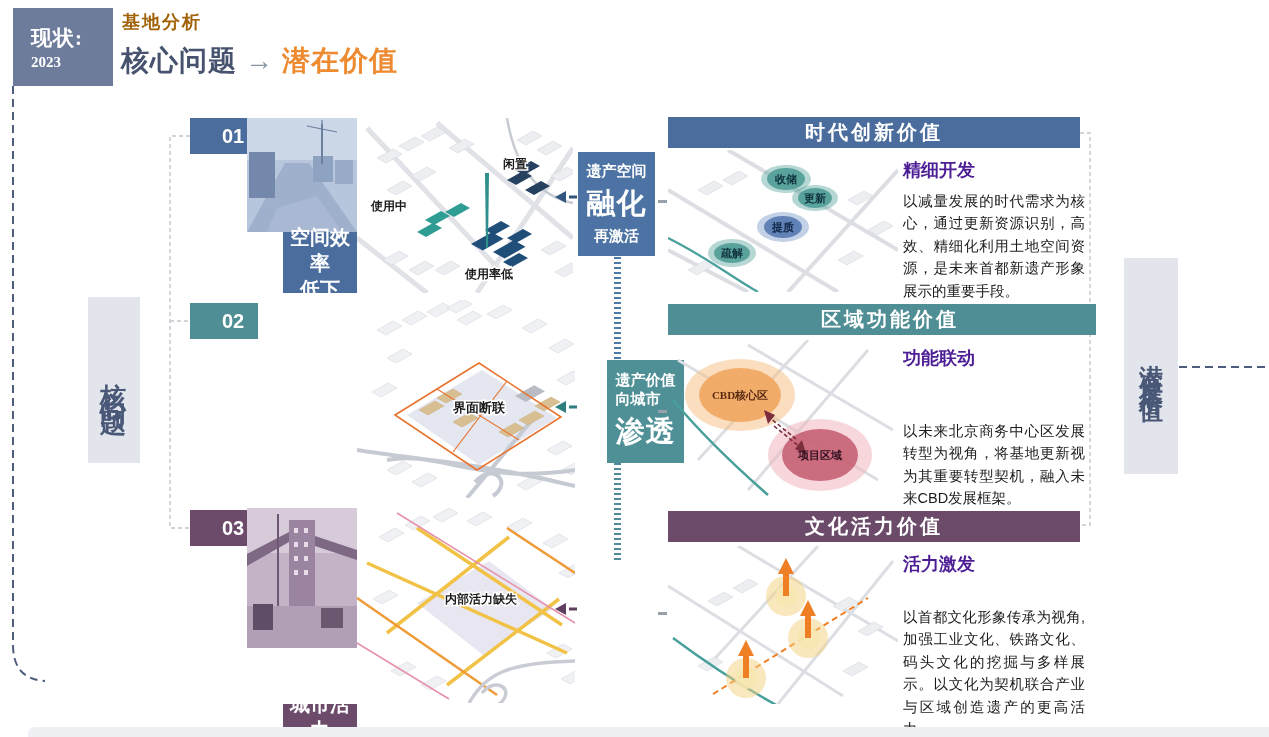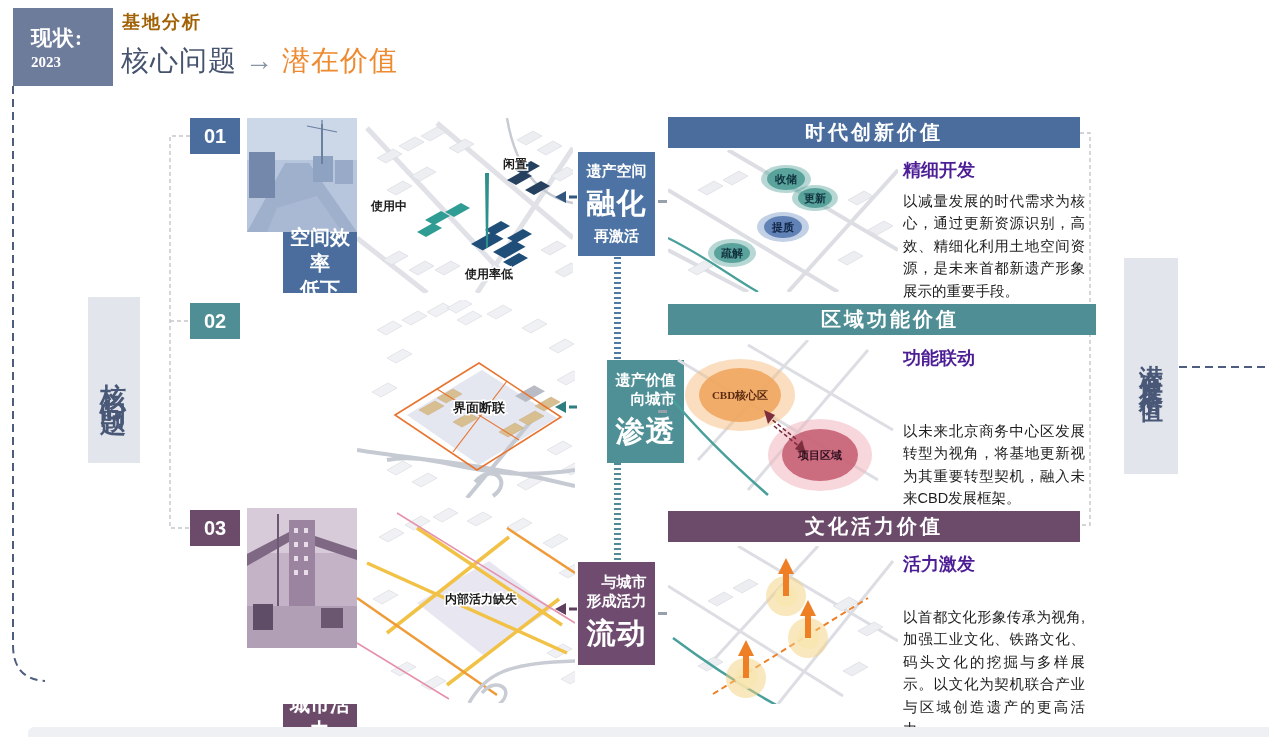--- a/index.html
+++ b/index.html
@@ -6,41 +6,41 @@
   .canvas{position:relative;width:1269px;height:737px;background:#fff;overflow:hidden;
           font-family:"Liberation Sans","DejaVu Sans",sans-serif;}
   .abs{position:absolute;}
   
   .tag{left:13px;top:8px;width:100px;height:78px;background:#6e7c9c;color:#fff;
        display:flex;flex-direction:column;justify-content:center;padding-left:18px;box-sizing:border-box;
        font-family:"Liberation Serif","DejaVu Serif",serif;}
   .tag .l1{font-size:21px;font-weight:bold;letter-spacing:1px;}
   .tag .l2{font-size:15px;font-weight:bold;margin-top:2px;}
   .kicker{left:122px;top:10px;font-size:18px;font-weight:bold;color:#a16207;letter-spacing:2px;}
-  .title{left:121px;top:42px;font-size:28px;font-weight:normal;letter-spacing:1px;}
+  .title{left:121px;top:42px;font-size:28px;font-weight:bold;letter-spacing:1px;}
   .title .t1{color:#47536e;}
   .title .t-arrow{color:#8a93a5;margin:0 8px;}
   .title .t2{color:#ee8a2f;}
   
   .axis-box{background:#e2e5ec;color:#4a5878;font-weight:bold;
             display:flex;align-items:center;justify-content:center;
             writing-mode:vertical-rl;text-orientation:upright;}
   .axis-left{left:88px;top:297px;width:52px;height:166px;font-size:26px;letter-spacing:9px;}
   .axis-right{left:1124px;top:258px;width:54px;height:216px;font-size:24px;letter-spacing:7px;}
   
   .numbox{width:50px;height:36px;color:#fff;font-size:20px;font-weight:bold;
-          display:flex;align-items:center;justify-content:center;left:190px;}
+          display:flex;align-items:center;justify-content:center;left:190px;padding-left:18px;}
   
   .photocard{left:247px;width:110px;}
   .plabel{position:absolute;left:0;right:0;bottom:0;color:#fff;font-size:20px;font-weight:bold;
           line-height:1.3;display:flex;align-items:center;justify-content:center;text-align:center;
           white-space:pre-line;margin-left:36px;}
   
   .midbox{left:578px;width:77px;color:#fff;display:flex;flex-direction:column;
-          align-items:center;justify-content:center;text-align:right;gap:3px;}
+          align-items:center;justify-content:center;text-align:left;gap:3px;}
   .mid-top{font-size:15px;font-weight:bold;line-height:1.25;white-space:pre-line;}
   .mid-big{font-size:29px;font-weight:bold;letter-spacing:1px;}
   .mid-bottom{font-size:15px;font-weight:bold;}
   .rail{width:7px;left:614px;}
   .rail1{background:repeating-linear-gradient(to bottom,#4c79a6 0 2px,transparent 2px 5px);}
   .rail2{background:repeating-linear-gradient(to bottom,#4f8a96 0 2px,transparent 2px 5px);}
   .rdash{width:9px;height:3px;background:#98a1ab;left:658px;}
   
   .panelbar{left:668px;width:412px;height:31px;color:#fff;font-size:20px;font-weight:bold;
             letter-spacing:3px;display:flex;align-items:center;justify-content:center;}
@@ -299,25 +299,20 @@
     <path d="M0 95 L140 192 M150 25 L218 70" stroke="#ee9b38" stroke-width="2.5" fill="none"></path>
     <path d="M40 10 L218 120 M0 140 L92 196" stroke="#e591ac" stroke-width="1.5" fill="none"></path>
     <path d="M112 200 C130 170 150 160 218 158 M125 190 c 15,-18 35,-2 16,12" stroke="#c9ccd4" stroke-width="3.5" fill="none"></path>
     <text class="axon-label" x="88" y="100">内部活力缺失</text>
   </svg>
 
   <svg class="abs" style="left:554px;top:602px;" width="24" height="14" viewBox="0 0 24 14">
     <polygon points="12,1 12,13 1,7" fill="#5e3f60"></polygon>
       <rect x="15" y="5.5" width="8" height="3" fill="#5e3f60"></rect>
   </svg>
-  <div class="abs midbox bg3m" style="top:562px;height:103px;">
-    <div class="mid-top">与城市
-形成活力</div>
-    <div class="mid-big">流动</div>
-  </div>
   <div class="abs rdash" style="top:612px;"></div>
 
   <div class="abs panelbar bg3" style="top:511px;">文化活力价值</div>
   <svg class="abs" style="left:668px;top:546px;" width="230" height="158" viewBox="0 0 230 158">
     <path d="M0 40 L175 150 M70 0 L230 95 M225 15 L110 158 M150 0 L40 120" stroke="#dcdee3" stroke-width="3" fill="none"></path>
     <g fill="#eceef1" stroke="#d4d7dd" stroke-width="0.6">
       <use href="#blk" transform="translate(40,55)"></use>
         <use href="#blk" transform="translate(65,42)"></use>
       <use href="#blk" transform="translate(165,60)"></use>
         <use href="#blk" transform="translate(190,85)"></use>

